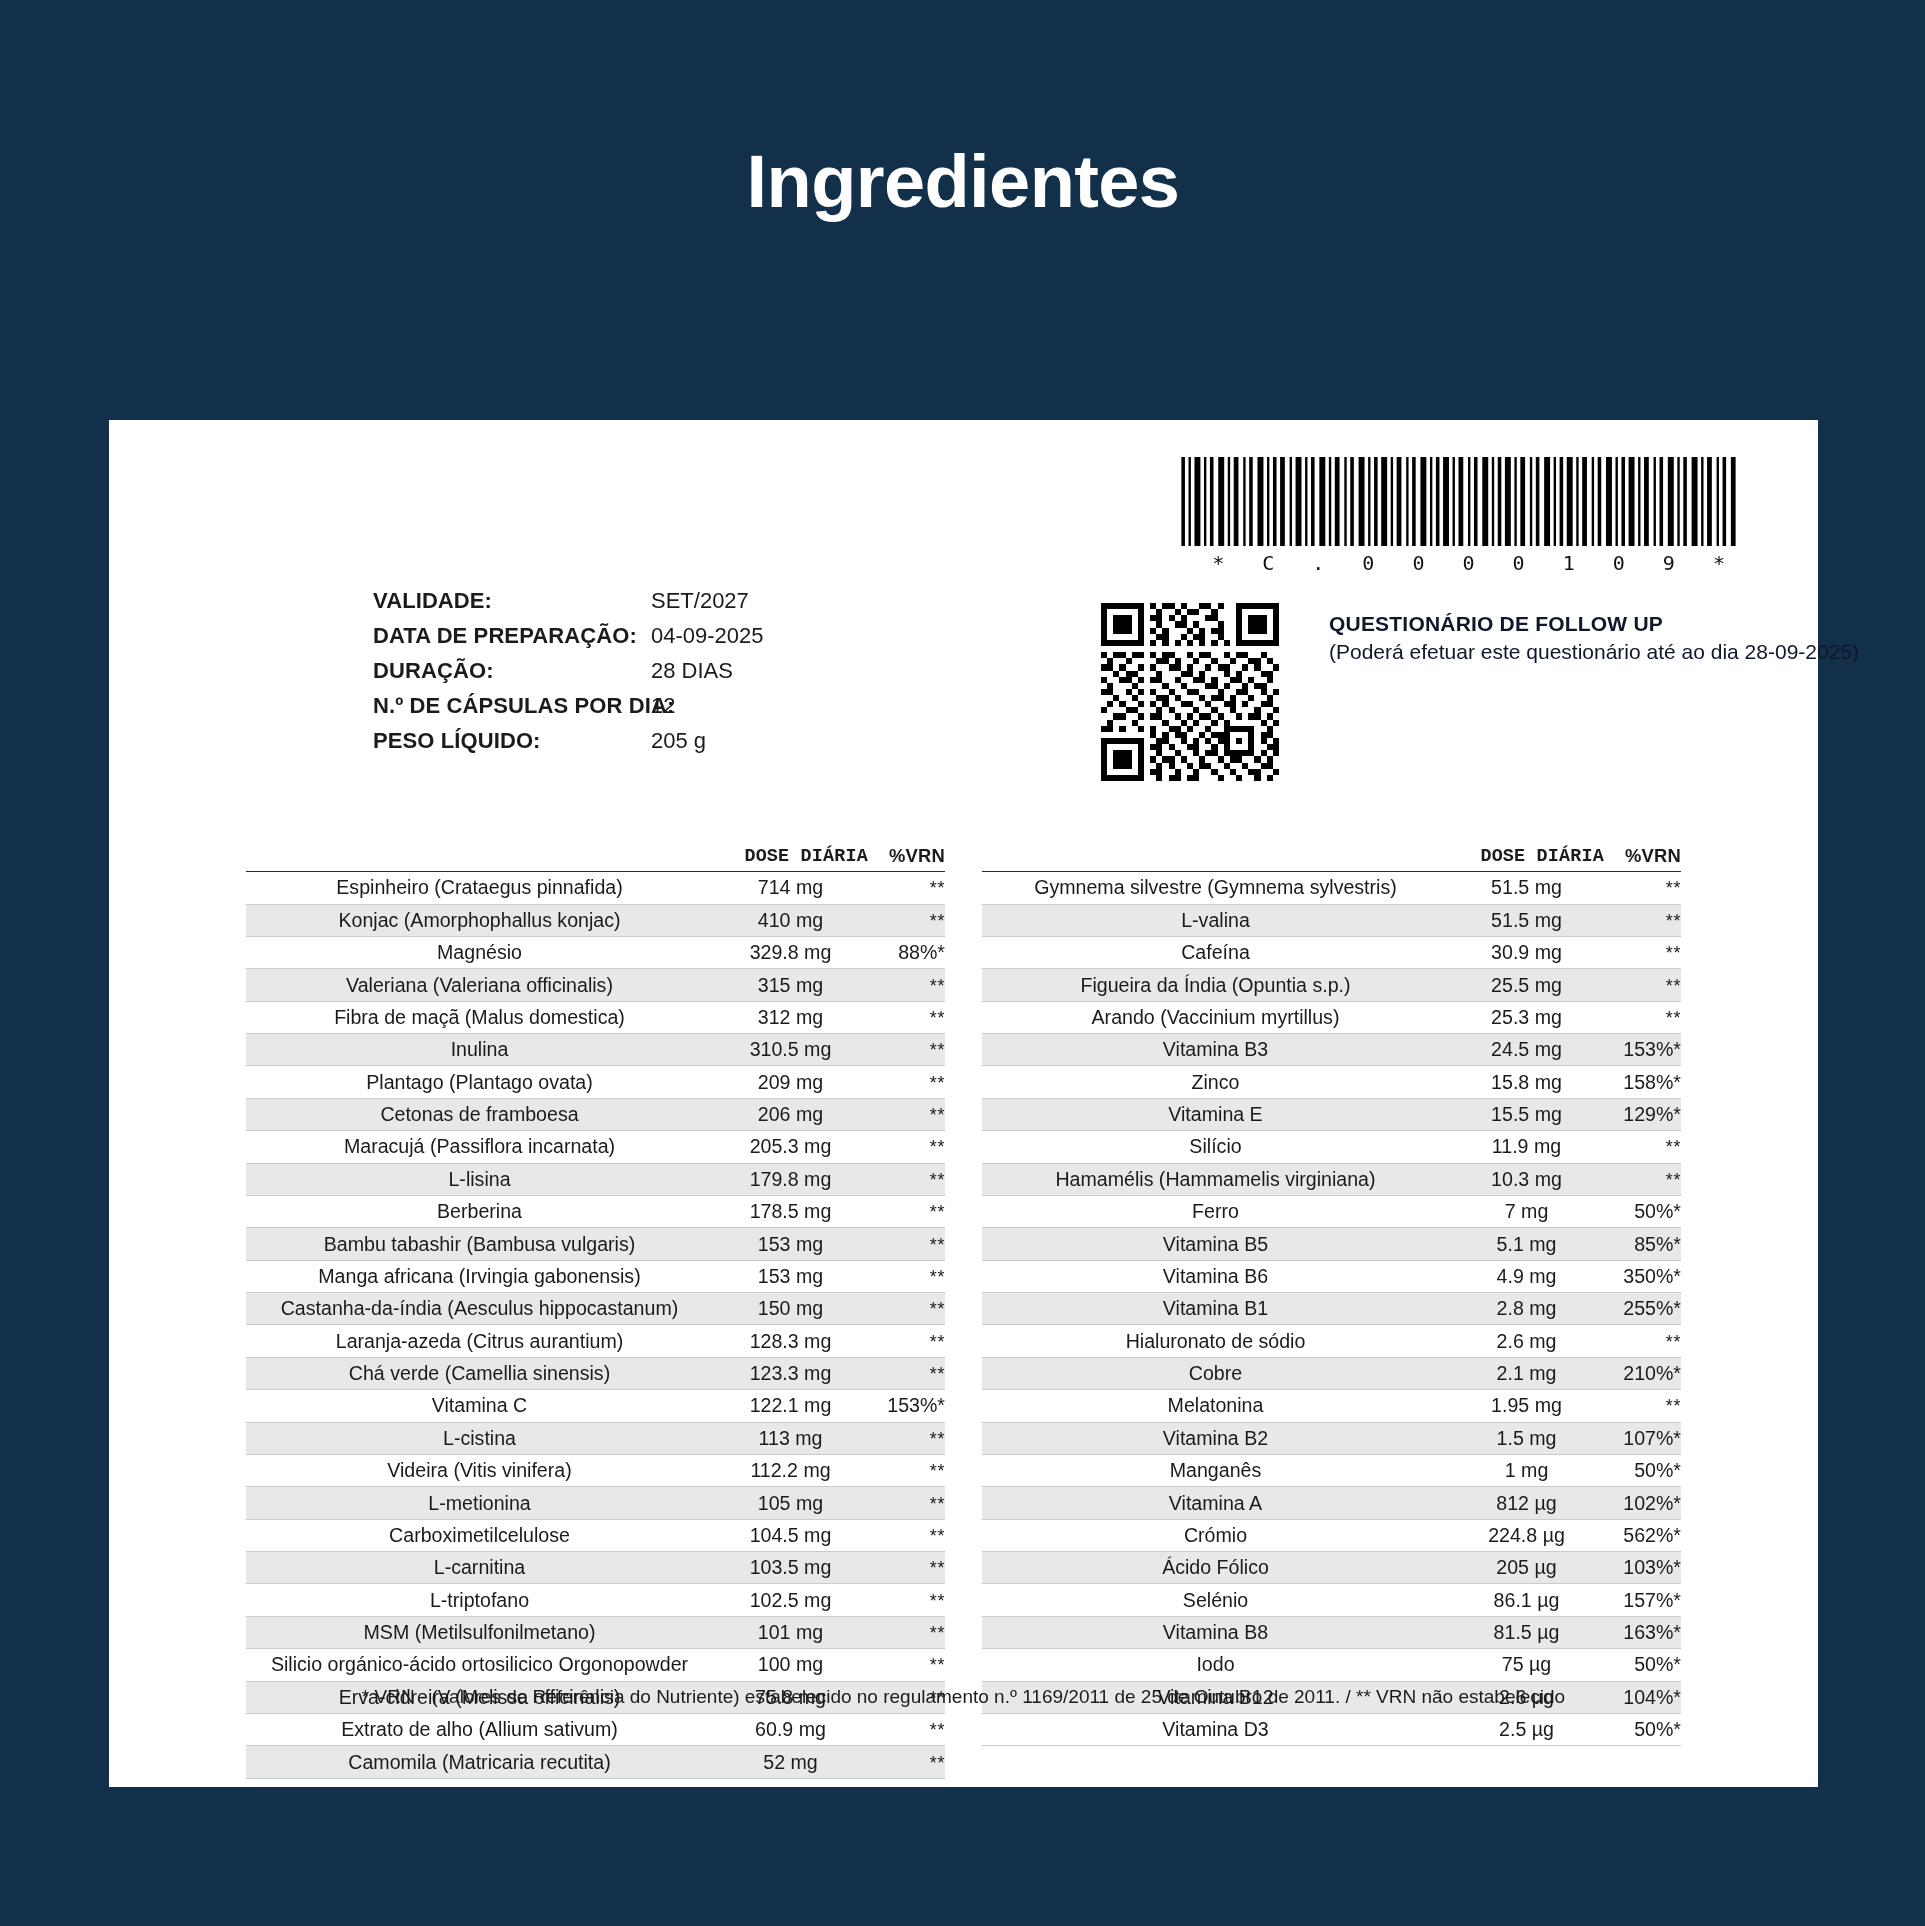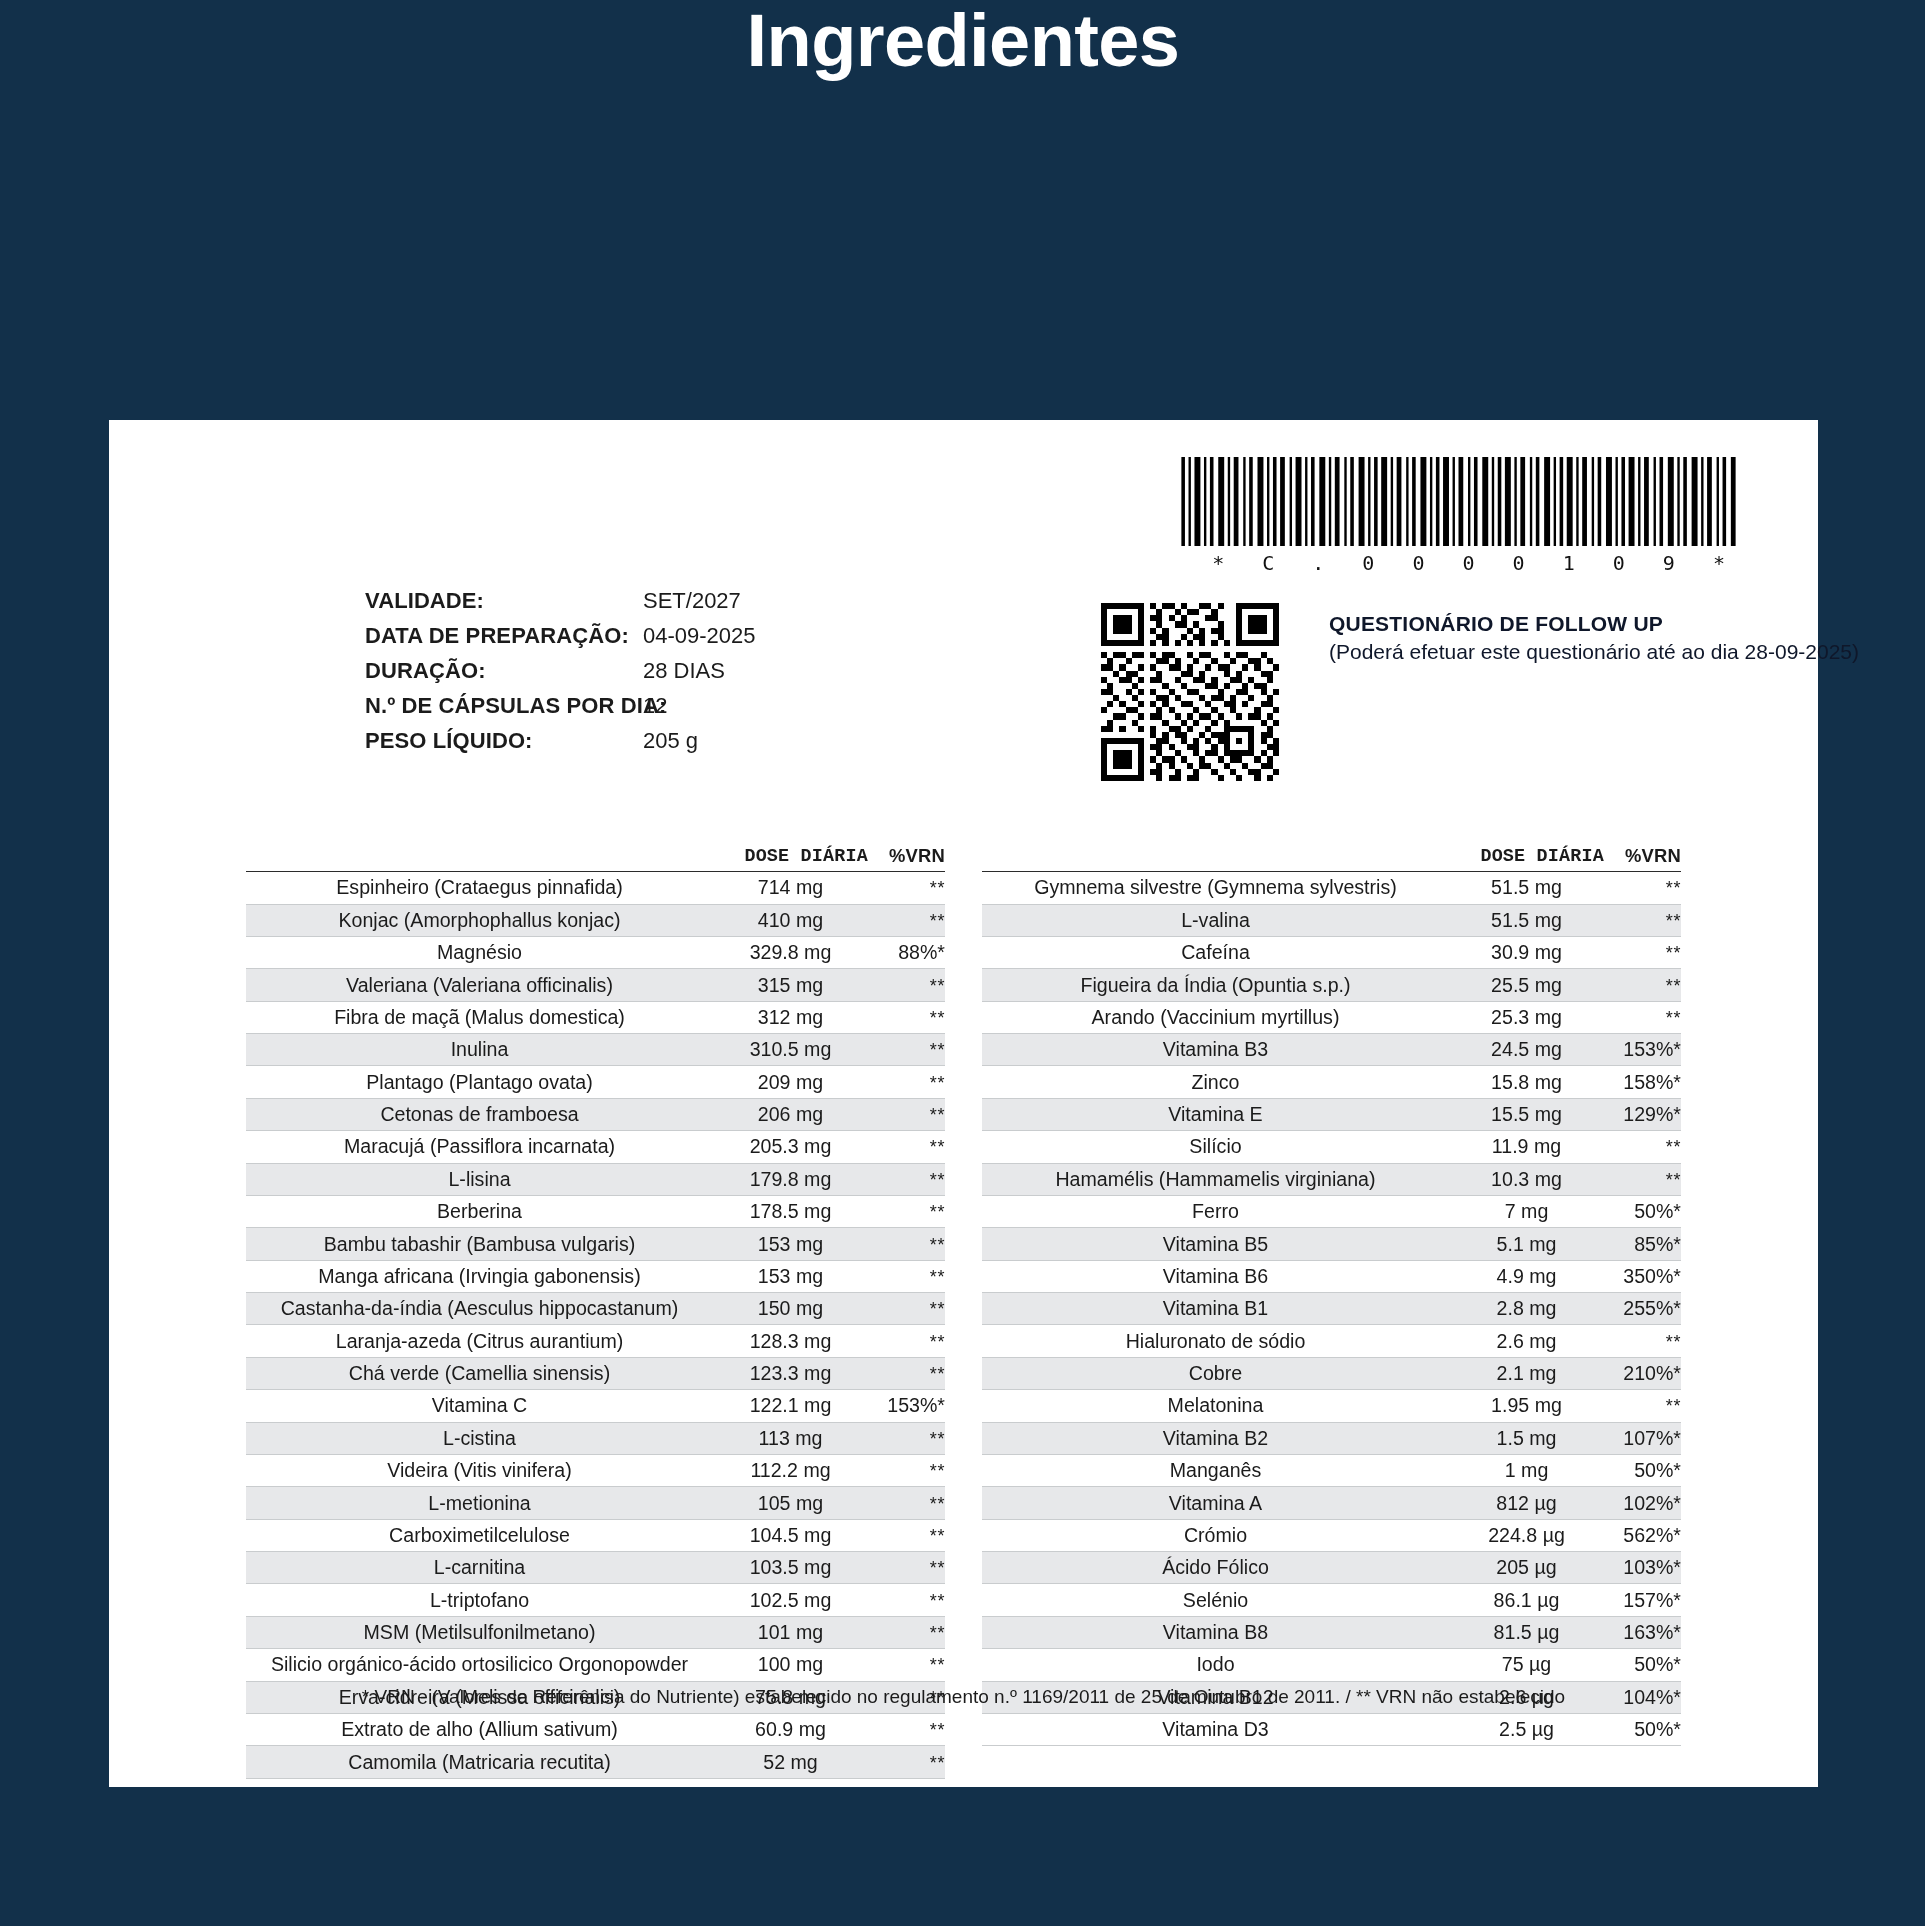--- a/index.html
+++ b/index.html
@@ -12,20 +12,21 @@
     overflow: hidden;
   }
 
   .page-title {
     text-align: center;
     color: #ffffff;
     font-size: 74px;
     font-weight: bold;
     letter-spacing: -0.6px;
     margin: 0;
+    padding-top: 141px;
     line-height: 1.1;
   }
 
   .label-card {
     position: absolute;
     left: 109px;
     top: 420px;
     width: 1709px;
     height: 1367px;
     background: #ffffff;
@@ -37,21 +38,21 @@
     height: 428px;
   }
 
   .meta-block {
     position: absolute;
     left: 256px;
     top: 168px;
     font-size: 22px;
     color: #1b1b1b;
   }
-  .meta-row { display: flex; align-items: baseline; height: 35px; }
+  .meta-row { display: flex; align-items: baseline; height: 35px; margin-left: 8px; }
   .meta-key {
     font-weight: bold;
     width: 278px;
     letter-spacing: 0.1px;
     white-space: nowrap;
   }
   .meta-key.indent { text-align: right; padding-right: 8.3px; width: 278px; }
   .meta-val { white-space: nowrap; }
 
   

